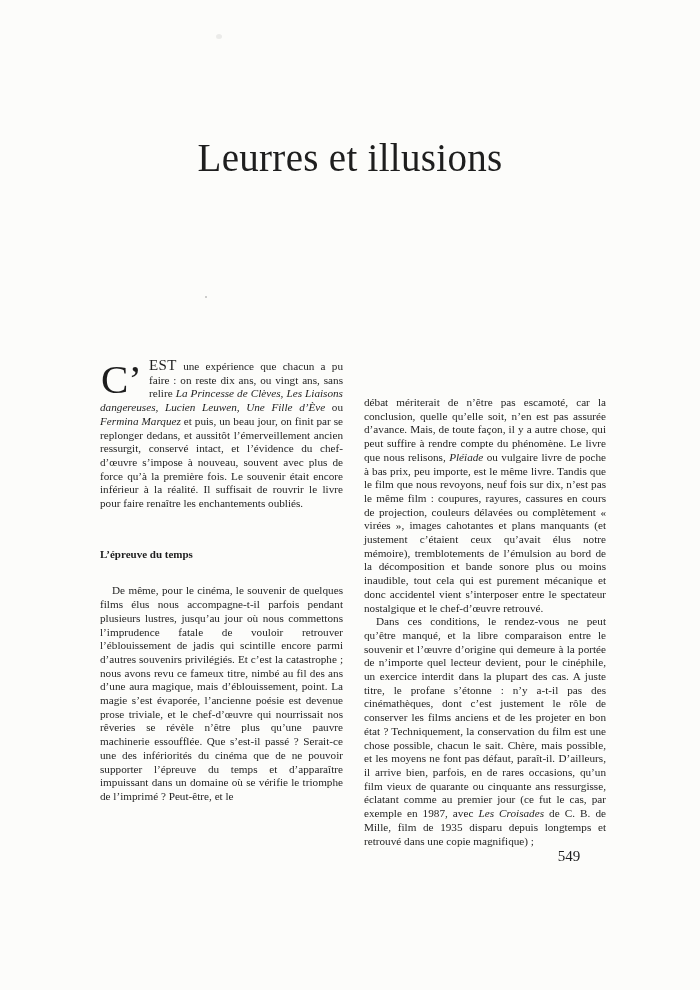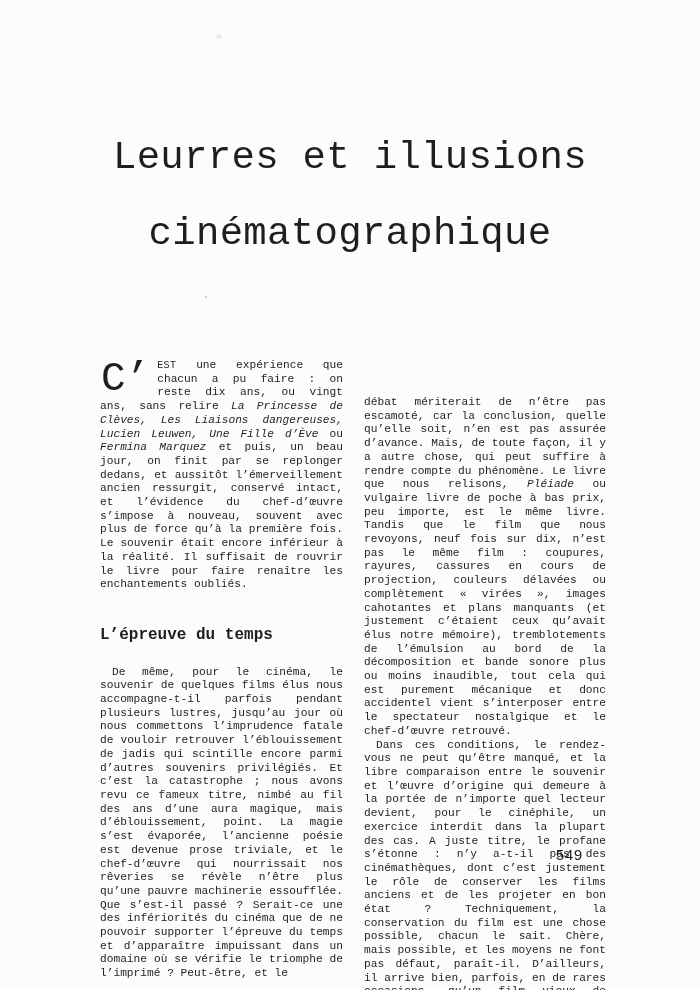--- a/index.html
+++ b/index.html
@@ -6,21 +6,21 @@
     margin: 0;
     padding: 0;
     background: #ffffff;
   }
   .page {
     position: relative;
     width: 700px;
     height: 990px;
     background: var(--paper, #fcfcfa);
     color: var(--ink, #1e1e1e);
-    font-family: Liberation Mono, monospace;
+    font-family: Liberation Serif, serif;
     overflow: hidden;
   }
   .title {
     position: absolute;
     left: 97px;
     top: 139px;
     width: 506px;
     margin: 0;
     text-align: center;
     font-weight: normal;
@@ -53,27 +53,27 @@
   .col-right { left: 364px; width: 242px; margin-top: 37px; }
   .para { margin: 0; }
   .indent { text-indent: 12px; }
   .dropcap {
     float: left;
     font-size: 41px;
     line-height: 34px;
     padding: 3px 7px 0 1px;
   }
   .seg-smallcaps {
-    font-size: 10px;
+    font-size: 15px;
     letter-spacing: 0.4px;
   }
   .seg-italic { font-style: italic; }
   .heading {
     margin: 37px 0 23px 0;
-    font-size: 16px;
+    font-size: 11px;
     font-weight: bold;
     text-align: left;
     text-indent: 0;
   }
   .pagenum {
     position: absolute;
     left: 540px;
     top: 828px;
     width: 58px;
     text-align: center;
@@ -89,21 +89,21 @@
   .speck-b { left: 205px; top: 296px; width: 2px; height: 2px; opacity: 0.55; }
 </style>
 </head>
 <body>
 
 <div class="page">
 
   <div class="speck speck-a"></div>
   <div class="speck speck-b"></div>
 
-  <h1 class="title"><span>Leurres et illusions</span><br><br><span>cinématographique</span></h1>
+  <h1 class="title"><span>Leurres et illusions</span><br><br></h1>
 
 
   <div class="col col-left">
     <p class="para"><span class="dropcap">C’</span><span><span class="seg-smallcaps">EST</span><span class="seg-normal"> une expérience que chacun a pu faire : on reste dix ans, ou vingt ans, sans relire </span><span class="seg-italic">La Princesse de Clèves, Les Liaisons dangereuses, Lucien Leuwen, Une Fille d’Ève</span><span class="seg-normal"> ou </span><span class="seg-italic">Fermina Marquez</span><span class="seg-normal"> et puis, un beau jour, on finit par se replonger dedans, et aussitôt l’émerveillement ancien ressurgit, conservé intact, et l’évidence du chef-d’œuvre s’impose à nouveau, souvent avec plus de force qu’à la première fois. Le souvenir était encore inférieur à la réalité. Il suffisait de rouvrir le livre pour faire renaître les enchantements oubliés.</span></span></p>
 
     <h2 class="heading">L’épreuve du temps</h2>
 
     <p class="para indent"><span class="seg-normal">De même, pour le cinéma, le souvenir de quelques films élus nous accompagne-t-il parfois pendant plusieurs lustres, jusqu’au jour où nous commettons l’imprudence fatale de vouloir retrouver l’éblouissement de jadis qui scintille encore parmi d’autres souvenirs privilégiés. Et c’est la catastrophe ; nous avons revu ce fameux titre, nimbé au fil des ans d’une aura magique, mais d’éblouissement, point. La magie s’est évaporée, l’ancienne poésie est devenue prose triviale, et le chef-d’œuvre qui nourrissait nos rêveries se révèle n’être plus qu’une pauvre machinerie essoufflée. Que s’est-il passé ? Serait-ce une des infériorités du cinéma que de ne pouvoir supporter l’épreuve du temps et d’apparaître impuissant dans un domaine où se vérifie le triomphe de l’imprimé ? Peut-être, et le</span></p>
   </div>
 

